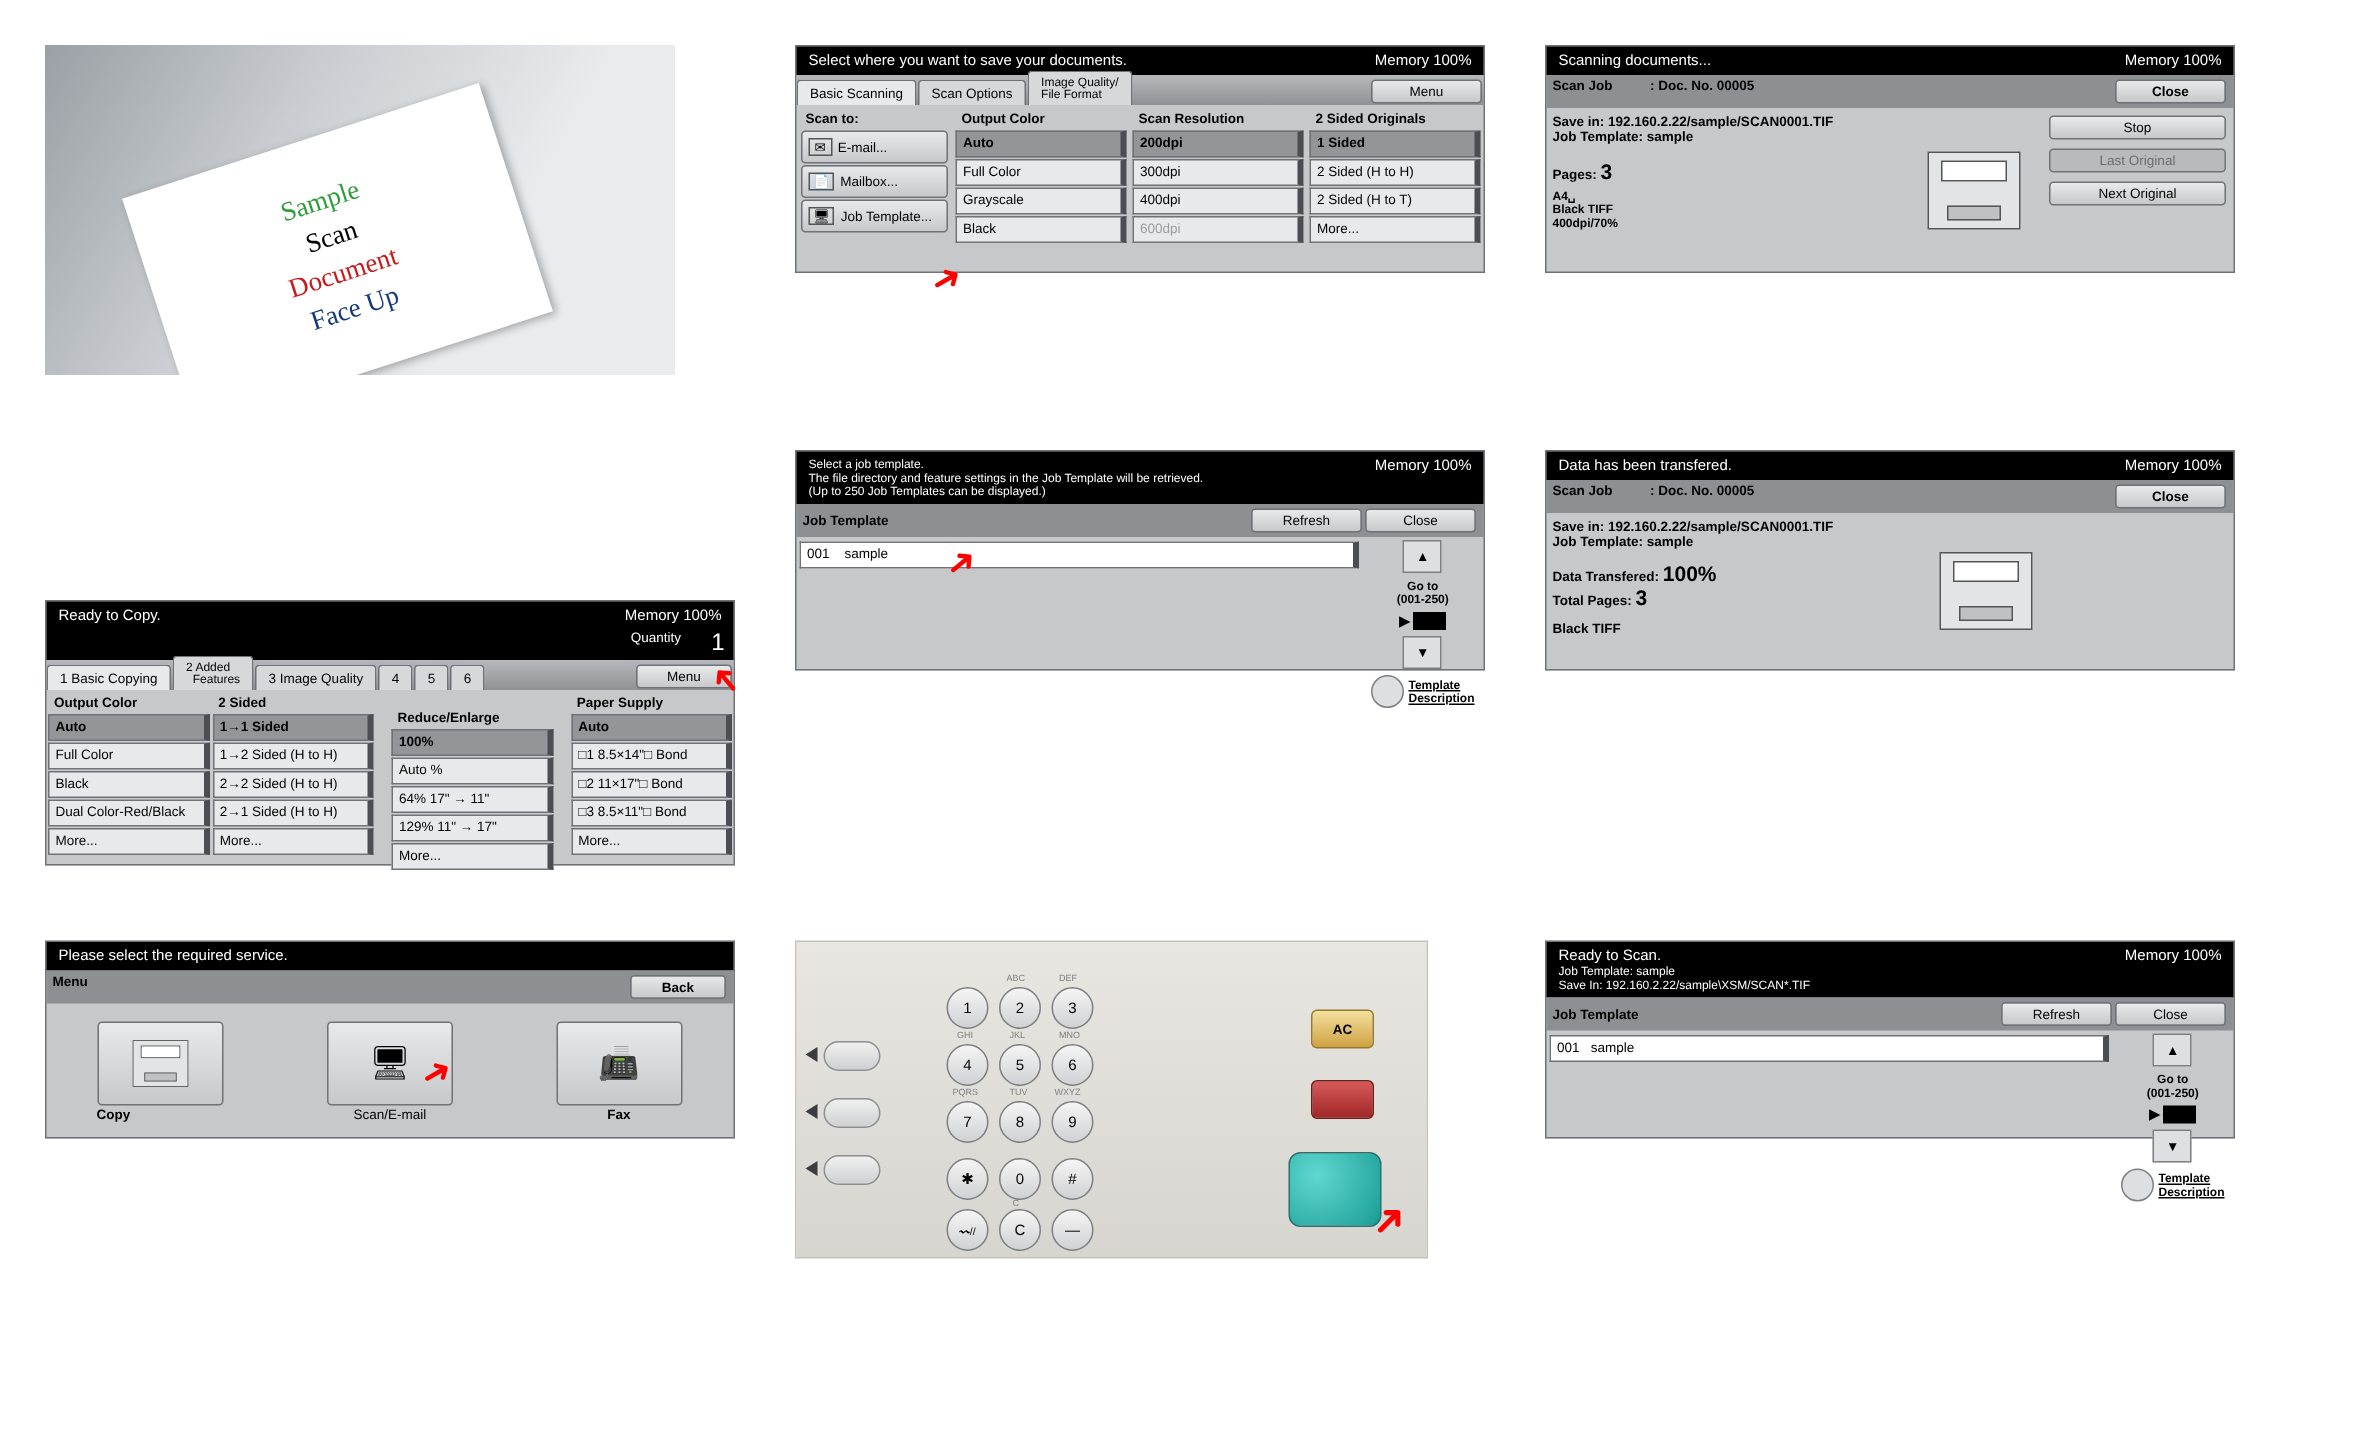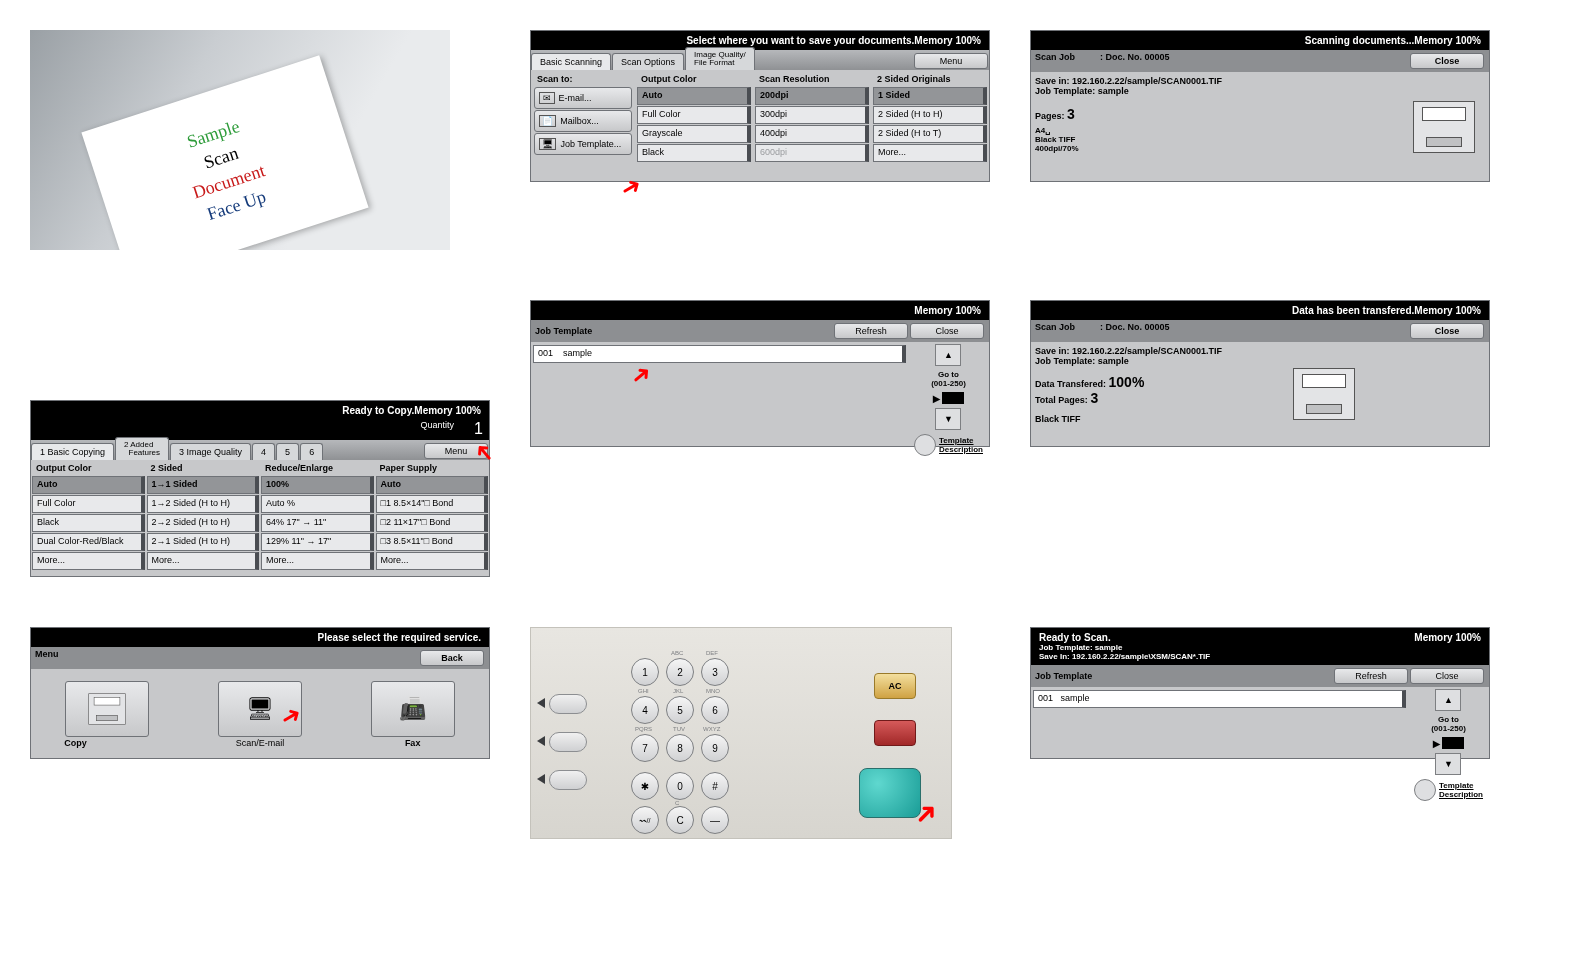--- a/index.html
+++ b/index.html
@@ -1,19 +1,19 @@
 <!DOCTYPE html>
 <html><head>
 <meta charset="utf-8">
 <style>
 body{margin:0;background:#fff;font-family:Arial,Helvetica,sans-serif;font-size:10px;color:#000}
 .grid{display:grid;grid-template-columns:repeat(3,460px);grid-auto-rows:auto;gap:50px 40px;padding:30px}
 
 .panel{background:#c7c8ca;border:1px solid #6f7277;display:flex;flex-direction:column}
-.panel .top{background:#000;color:#fff;padding:4px 8px;display:flex;justify-content:flex-end;font-weight:bold}
+.panel .top{background:#000;color:#fff;padding:4px 8px;display:flex;justify-content:space-between;font-weight:normal}
 .tabs{display:flex;background:linear-gradient(#b6b8bb,#8f9194);align-items:flex-end;height:20px}
 .tab{padding:3px 8px;font-size:9px;border:1px solid #6f7277;border-bottom:none;background:#d6d8da;margin:0 1px 0 0;border-radius:3px 3px 0 0;cursor:default;white-space:nowrap}
 .tab.active{background:#e8e9eb}
 .btn{background:linear-gradient(#e8e9eb,#c7c8ca);border:1px solid #6f7277;border-radius:3px;padding:2px 6px;font-size:9px;text-align:center;margin:1px;cursor:default}
 .opt{background:#e8e9eb;border:1px solid #6f7277;border-right:4px solid #4a4d52;padding:2px 4px;margin:1px 0;font-size:9px;min-height:12px}
 .opt.sel{background:#939598;color:#000;font-weight:bold}
 .hdr{font-size:9px;font-weight:bold;padding:2px 4px}
 
 .scanner{background:linear-gradient(120deg,#9aa0a5 0%,#c9cdd1 35%,#e9ebed 70%);width:420px;height:220px;position:relative;overflow:hidden}
 .paper{position:absolute;background:#fff;width:250px;height:160px;left:70px;top:60px;transform:rotate(-18deg);box-shadow:2px 2px 6px rgba(0,0,0,.3);display:flex;flex-direction:column;align-items:center;justify-content:center;gap:4px;font-family:'Times New Roman',serif;font-size:18px}
@@ -124,20 +124,25 @@
    <div>Save in: 192.160.2.22/sample/SCAN0001.TIF</div>
    <div>Job Template: sample</div>
    <div style="margin-top:10px"><span>Pages:</span> <span style="font-size:14px">3</span></div>
    <div style="white-space:pre;font-size:8px;margin-top:4px">A4␣
 Black TIFF
 400dpi/70%</div>
   </div>
   <div style="width:90px;display:flex;align-items:center;justify-content:center">
           <div class="printer"></div>
         </div>
+  <div style="width:120px;padding:4px;display:flex;flex-direction:column;gap:4px">
+   <div class="btn">Stop</div>
+   <div class="btn" style="background:#b8bbbd;color:#6c6e70">Last Original</div>
+   <div class="btn">Next Original</div>
+  </div>
  </div>
 </div>
 
 <div class="panel" style="height:175px;margin-top:100px;position:relative">
  <div class="top">
   <span>Ready to Copy.</span>
   <span>Memory 100%</span>
  </div>
  <div style="background:#000;color:#fff;display:flex;justify-content:flex-end;padding:0 6px 2px;font-size:9px">
    <span>Quantity</span>
@@ -164,21 +169,21 @@
    <div class="opt">More...</div>
   </div>
   <div style="flex:1;padding:1px">
    <div class="hdr">2 Sided</div>
    <div class="opt sel">1→1 Sided</div>
    <div class="opt">1→2 Sided (H to H)</div>
    <div class="opt">2→2 Sided (H to H)</div>
    <div class="opt">2→1 Sided (H to H)</div>
    <div class="opt">More...</div>
   </div>
-  <div style="flex:1;padding:1px">
+  <div style="flex:1;padding:11px">
    <div class="hdr">Reduce/Enlarge</div>
    <div class="opt sel">100%</div>
    <div class="opt">Auto %</div>
    <div class="opt">64%  17" → 11"</div>
    <div class="opt">129% 11" → 17"</div>
    <div class="opt">More...</div>
   </div>
   <div style="flex:1;padding:1px">
    <div class="hdr">Paper Supply</div>
    <div class="opt sel">Auto</div>
@@ -186,20 +191,23 @@
    <div class="opt">□2  11×17"□     Bond</div>
    <div class="opt">□3  8.5×11"□    Bond</div>
    <div class="opt">More...</div>
   </div>
  </div>
  <div class="arrow" style="right:-5px;top:38px;transform:rotate(-130deg)">➜</div>
 </div>
 
 <div class="panel" style="height:145px;position:relative">
  <div class="top">
+  <span style="white-space:pre;font-size:8px;line-height:9px">Select a job template.
+The file directory and feature settings in the Job Template will be retrieved.
+(Up to 250 Job Templates can be displayed.)</span>
   <span>Memory 100%</span>
  </div>
  <div style="background:#8d8f92;display:flex;justify-content:space-between;padding:2px 4px;font-size:9px;align-items:center">
   <span style="font-weight:bold">Job Template</span>
   <div style="display:flex">
    <div class="btn" style="width:60px">Refresh</div>
    <div class="btn" style="width:60px">Close</div>
   </div>
  </div>
  <div style="display:flex;flex:1">

